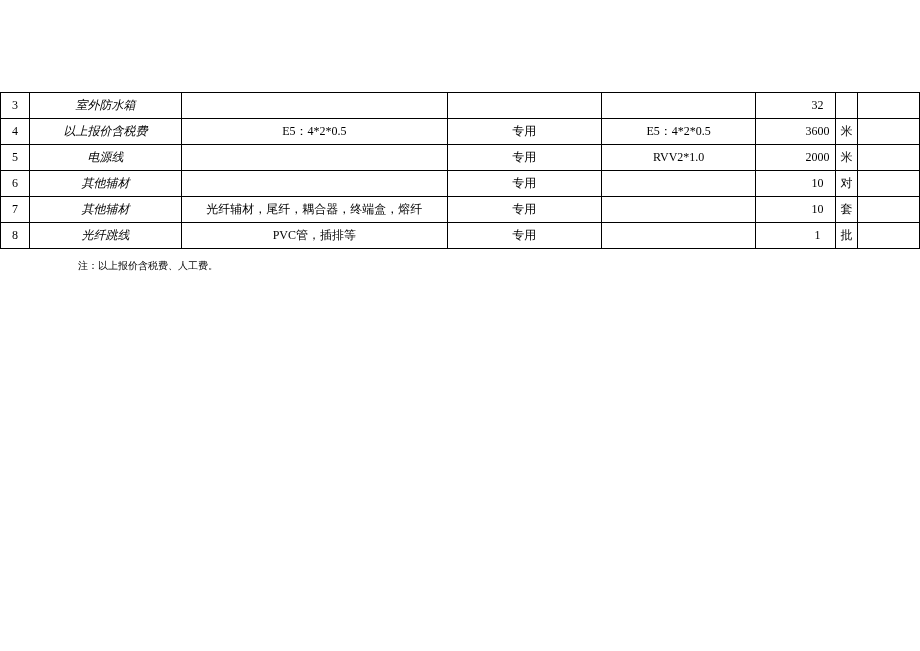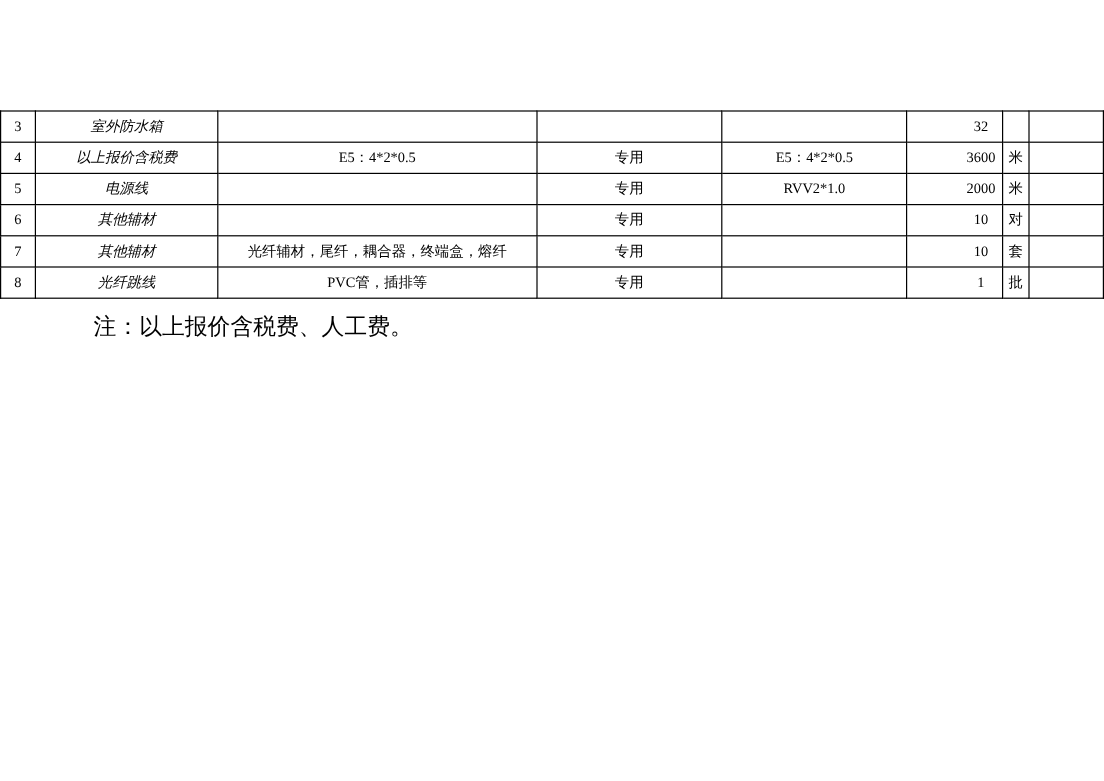--- a/index.html
+++ b/index.html
@@ -36,21 +36,21 @@
     .col-name { width: 148px; font-style: italic; }
     .col-spec { width: 258px; }
     .col-use { width: 150px; text-align: center; }
     .col-param { width: 150px; }
     .col-qty { width: 40px; padding-left: 48px; }
     .col-unit { width: 22px; }
     .col-last { width: 60px; }
     .note {
       margin-top: 10px;
       margin-left: 78px;
-      font-size: 19px;
+      font-size: 10px;
       font-family: "SimSun", "宋体", serif;
     }
   </style>
 </head>
 <body>
 
 <div class="page">
   <table>
     <tbody>
       <tr>

